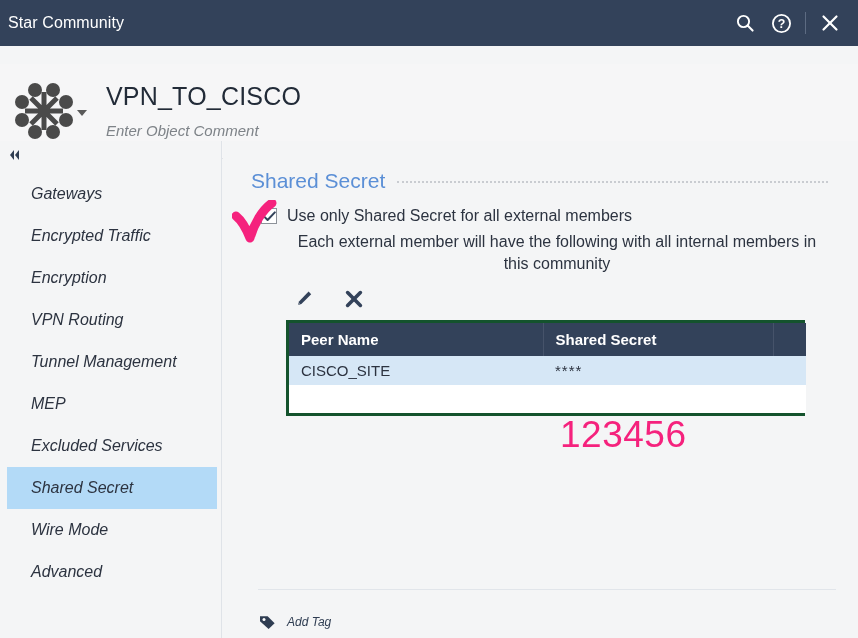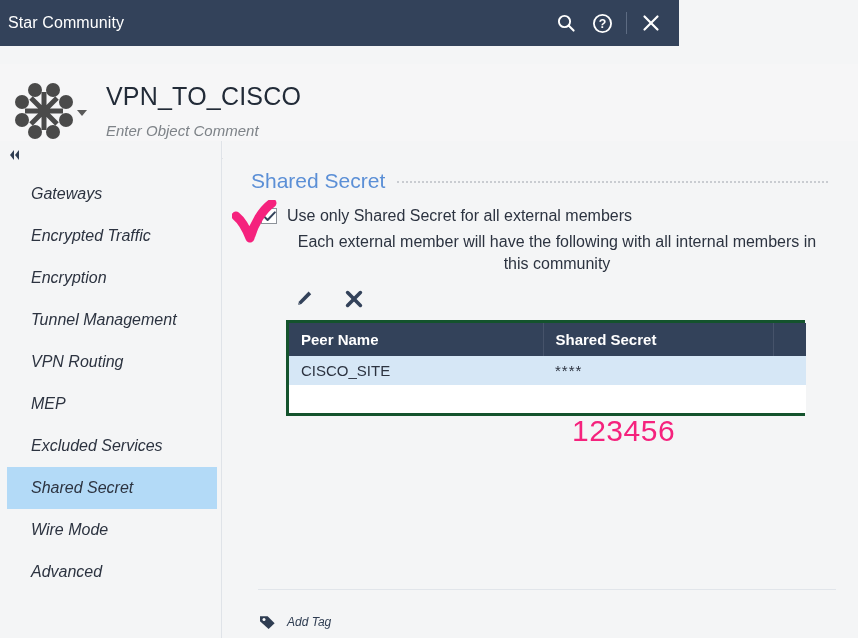--- a/index.html
+++ b/index.html
@@ -18,21 +18,21 @@
     position: relative;
     width: 858px;
     height: 638px;
     background: #f4f5f6;
   }
 
   
   .titlebar {
     position: absolute;
     left: 0; top: 0;
-    width: 679px; height: 46px;
+    width: 858px; height: 46px;
     background: #33425a;
     display: flex;
     align-items: center;
   }
   .titlebar-title {
     color: #ffffff;
     font-size: 16px;
     margin-left: 8px;
     letter-spacing: 0.1px;
     white-space: nowrap;
@@ -270,26 +270,25 @@
     left: 232px;
     top: 200px;
     width: 48px;
     height: 44px;
     pointer-events: none;
   }
   .anno-number {
     position: absolute;
     left: 560px;
     top: 414px;
-    font-size: 30px;
+    font-size: 37px;
     color: #f5227d;
     letter-spacing: 0.5px;
     pointer-events: none;
     white-space: nowrap;
-    margin-left: 12px;
   }
 
   
   .footer-divider {
     position: absolute;
     left: 258px;
     top: 589px;
     width: 578px;
     height: 1px;
     background: #e1e5ea;
@@ -384,24 +383,24 @@
       <div class="nav-item">
         <span>Gateways</span>
       </div>
       <div class="nav-item">
         <span>Encrypted Traffic</span>
       </div>
       <div class="nav-item">
         <span>Encryption</span>
       </div>
       <div class="nav-item">
+        <span>VPN Routing</span>
+      </div>
+      <div class="nav-item">
         <span>Tunnel Management</span>
-      </div>
-      <div class="nav-item">
-        <span>VPN Routing</span>
       </div>
       <div class="nav-item">
         <span>MEP</span>
       </div>
       <div class="nav-item">
         <span>Excluded Services</span>
       </div>
       <div class="nav-item selected">
         <span>Shared Secret</span>
       </div>

